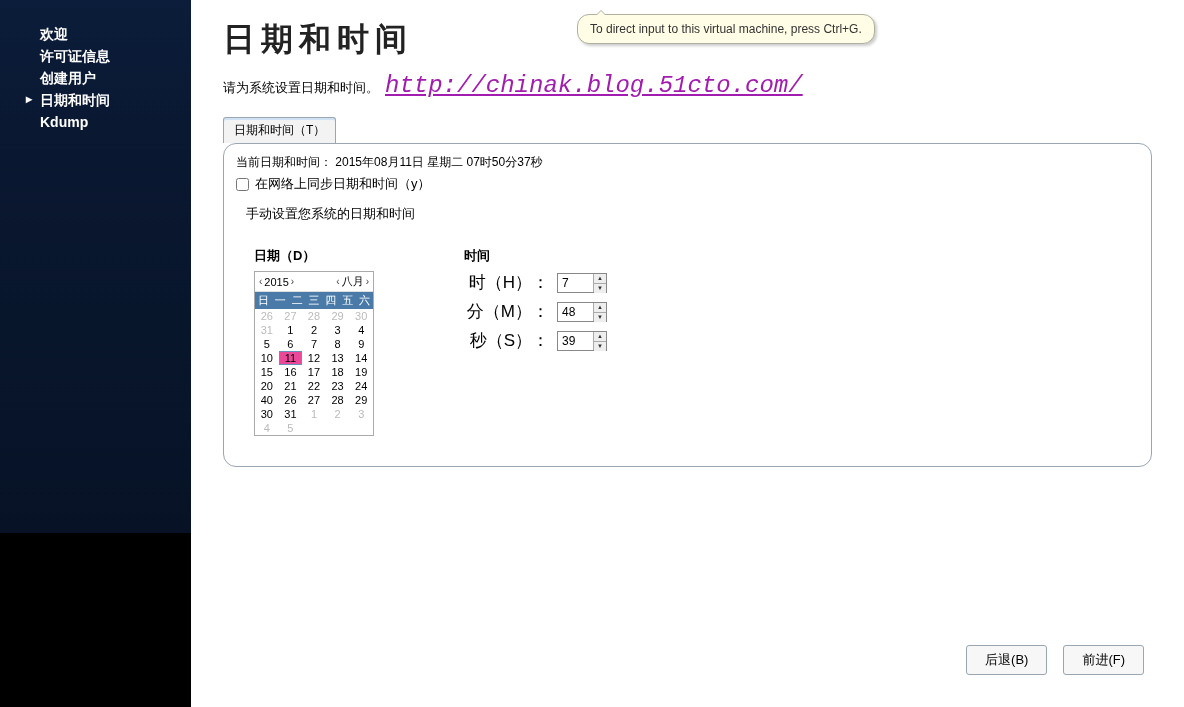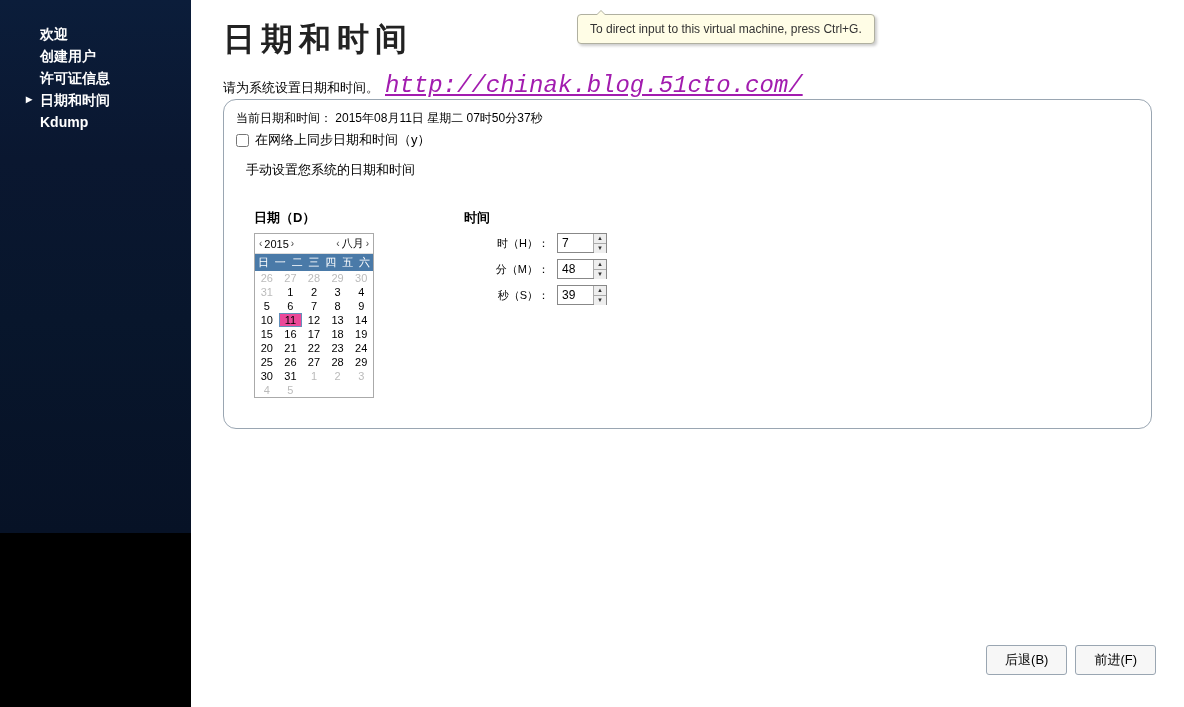--- a/index.html
+++ b/index.html
@@ -105,21 +105,21 @@
   .sync-row input[type="checkbox"] {
     width: 13px; height: 13px;
   }
   .manual-label {
     font-size: 13px;
     margin-left: 10px;
   }
   .dt-row {
     display: flex;
     gap: 90px;
-    margin-top: 30px;
+    margin-top: 24px;
     margin-left: 18px;
   }
   .section-label {
     font-size: 13px;
     font-weight: bold;
     margin-bottom: 6px;
   }
   .calendar {
     border: 1px solid #aaa;
     width: 120px;
@@ -170,21 +170,21 @@
   .time-fields { }
   .time-row {
     display: flex;
     align-items: center;
     margin-bottom: 6px;
     gap: 8px;
   }
   .time-label {
     width: 85px;
     text-align: right;
-    font-size: 11px;
+    font-size: 17px;
   }
   .spin {
     display: flex;
     align-items: stretch;
     border: 1px solid #888;
     height: 20px;
     width: 50px;
     background: #fff;
   }
   .spin input {
@@ -209,21 +209,21 @@
     background: #eee;
     color: #333;
   }
   .spin-btn:first-child { border-bottom: 1px solid #aaa; }
   .tooltip {
     position: absolute;
     top: 14px;
     left: 577px;
     background: #fffde6;
     border: 1px solid #b0b0a0;
-    border-radius: 4px;
+    border-radius: 12px;
     padding: 7px 12px;
     font-size: 12px;
     color: #333;
     box-shadow: 2px 2px 3px rgba(0,0,0,.2);
     z-index: 10;
   }
   .tooltip::before {
     content: "";
     position: absolute;
     top: -10px;
@@ -234,54 +234,57 @@
   .tooltip::after {
     content: "";
     position: absolute;
     top: -8px;
     left: 19px;
     border: 4px solid transparent;
     border-bottom-color: #fffde6;
   }
   .footer {
     position: absolute;
-    right: 28px;
+    right: 40px;
     bottom: 32px;
     display: flex;
-    gap: 8px;
+    gap: 16px;
   }
   .btn {
     border: 1px solid #9aa6b2;
     background: #f7f7f7;
     padding: 5px 18px;
     border-radius: 3px;
     font-size: 13px;
     cursor: pointer;
   }
 </style>
 </head>
 <body>
 
 <div class="topbar"></div>
 
 <div class="sidebar">
   <div class="sidebar-item"><span>欢迎</span></div>
+  <div class="sidebar-item"><span>许可证信息</span></div>
   <div class="sidebar-item"><span>创建用户</span></div>
-  <div class="sidebar-item"><span>许可证信息</span></div>
   <div class="sidebar-item active"><span>日期和时间</span></div>
   <div class="sidebar-item"><span>Kdump</span></div>
 </div>
 
 <div class="content">
   <h1 class="page-title">日期和时间</h1>
   <div class="subtitle-row">
     <span class="subtitle">请为系统设置日期和时间。</span>
     <span class="watermark">http://chinak.blog.51cto.com/</span>
   </div>
 
+  <div class="tabs">
+    <div class="tab">日期和时间（T）</div>
+  </div>
 
   <div class="panel">
     <div class="current-dt">
       <span>当前日期和时间：</span>
       <span>2015年08月11日 星期二 07时50分37秒</span>
     </div>
 
     <label class="sync-row">
       <input type="checkbox" style="">
       <span>在网络上同步日期和时间（y）</span>
@@ -339,21 +342,21 @@
               <span class="cal-day">15</span>
               <span class="cal-day">16</span>
               <span class="cal-day">17</span>
               <span class="cal-day">18</span>
               <span class="cal-day">19</span>
               <span class="cal-day">20</span>
               <span class="cal-day">21</span>
               <span class="cal-day">22</span>
               <span class="cal-day">23</span>
               <span class="cal-day">24</span>
-              <span class="cal-day">25</span>
+              <span class="cal-day">40</span>
               <span class="cal-day">26</span>
               <span class="cal-day">27</span>
               <span class="cal-day">28</span>
               <span class="cal-day">29</span>
               <span class="cal-day">30</span>
               <span class="cal-day">31</span>
               <span class="cal-day out">1</span>
               <span class="cal-day out">2</span>
               <span class="cal-day out">3</span>
               <span class="cal-day out">4</span>

